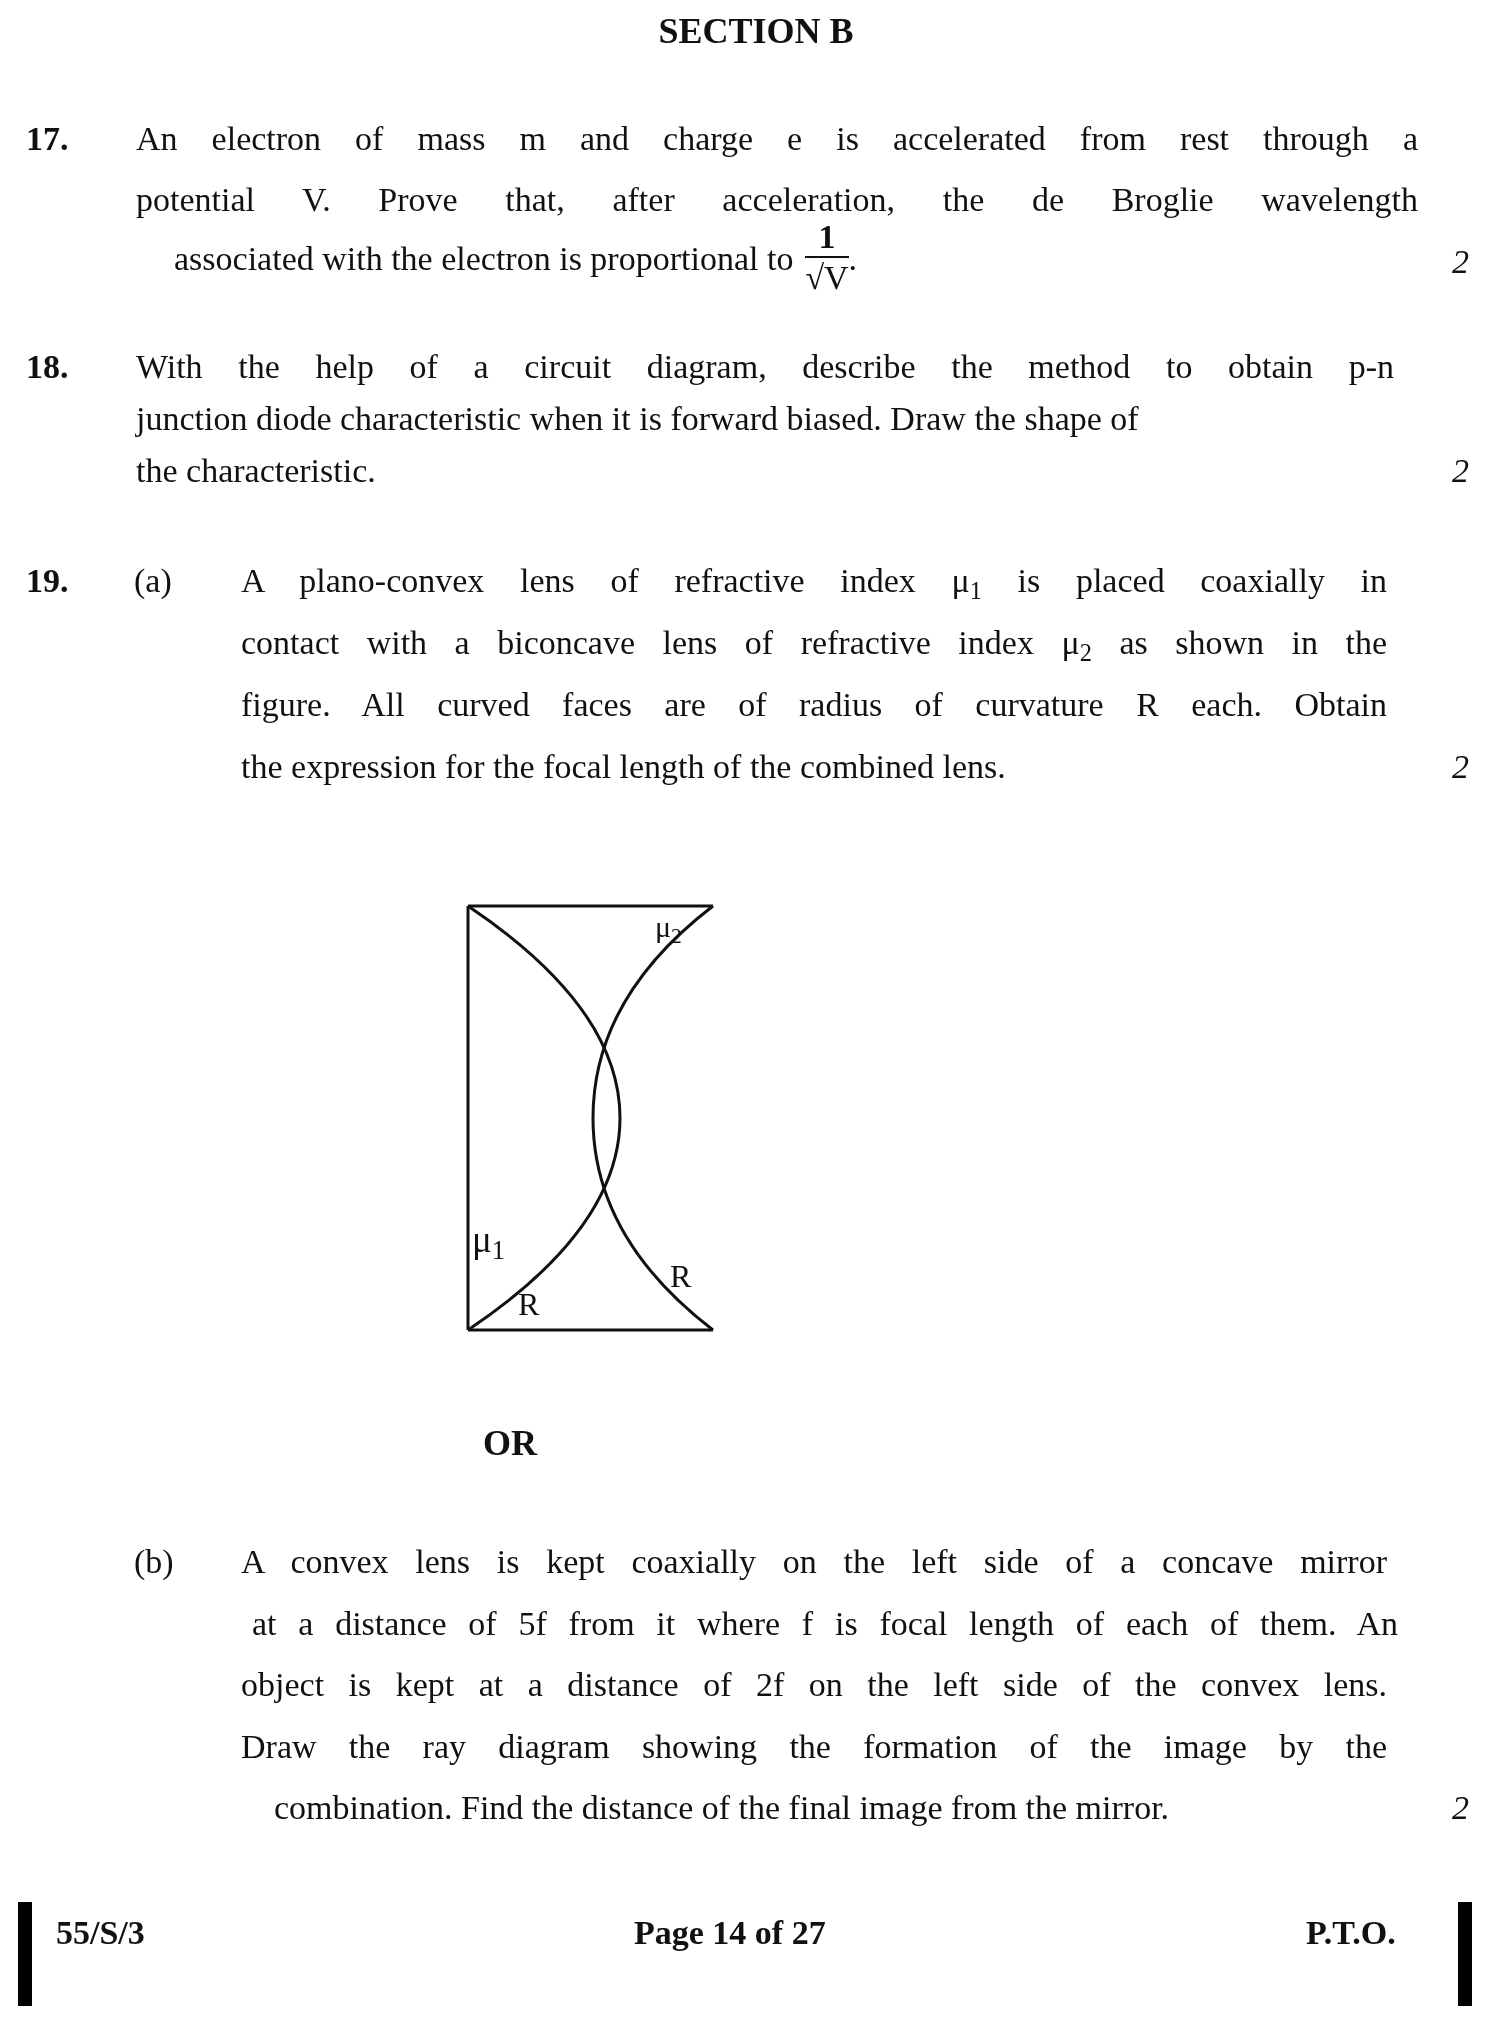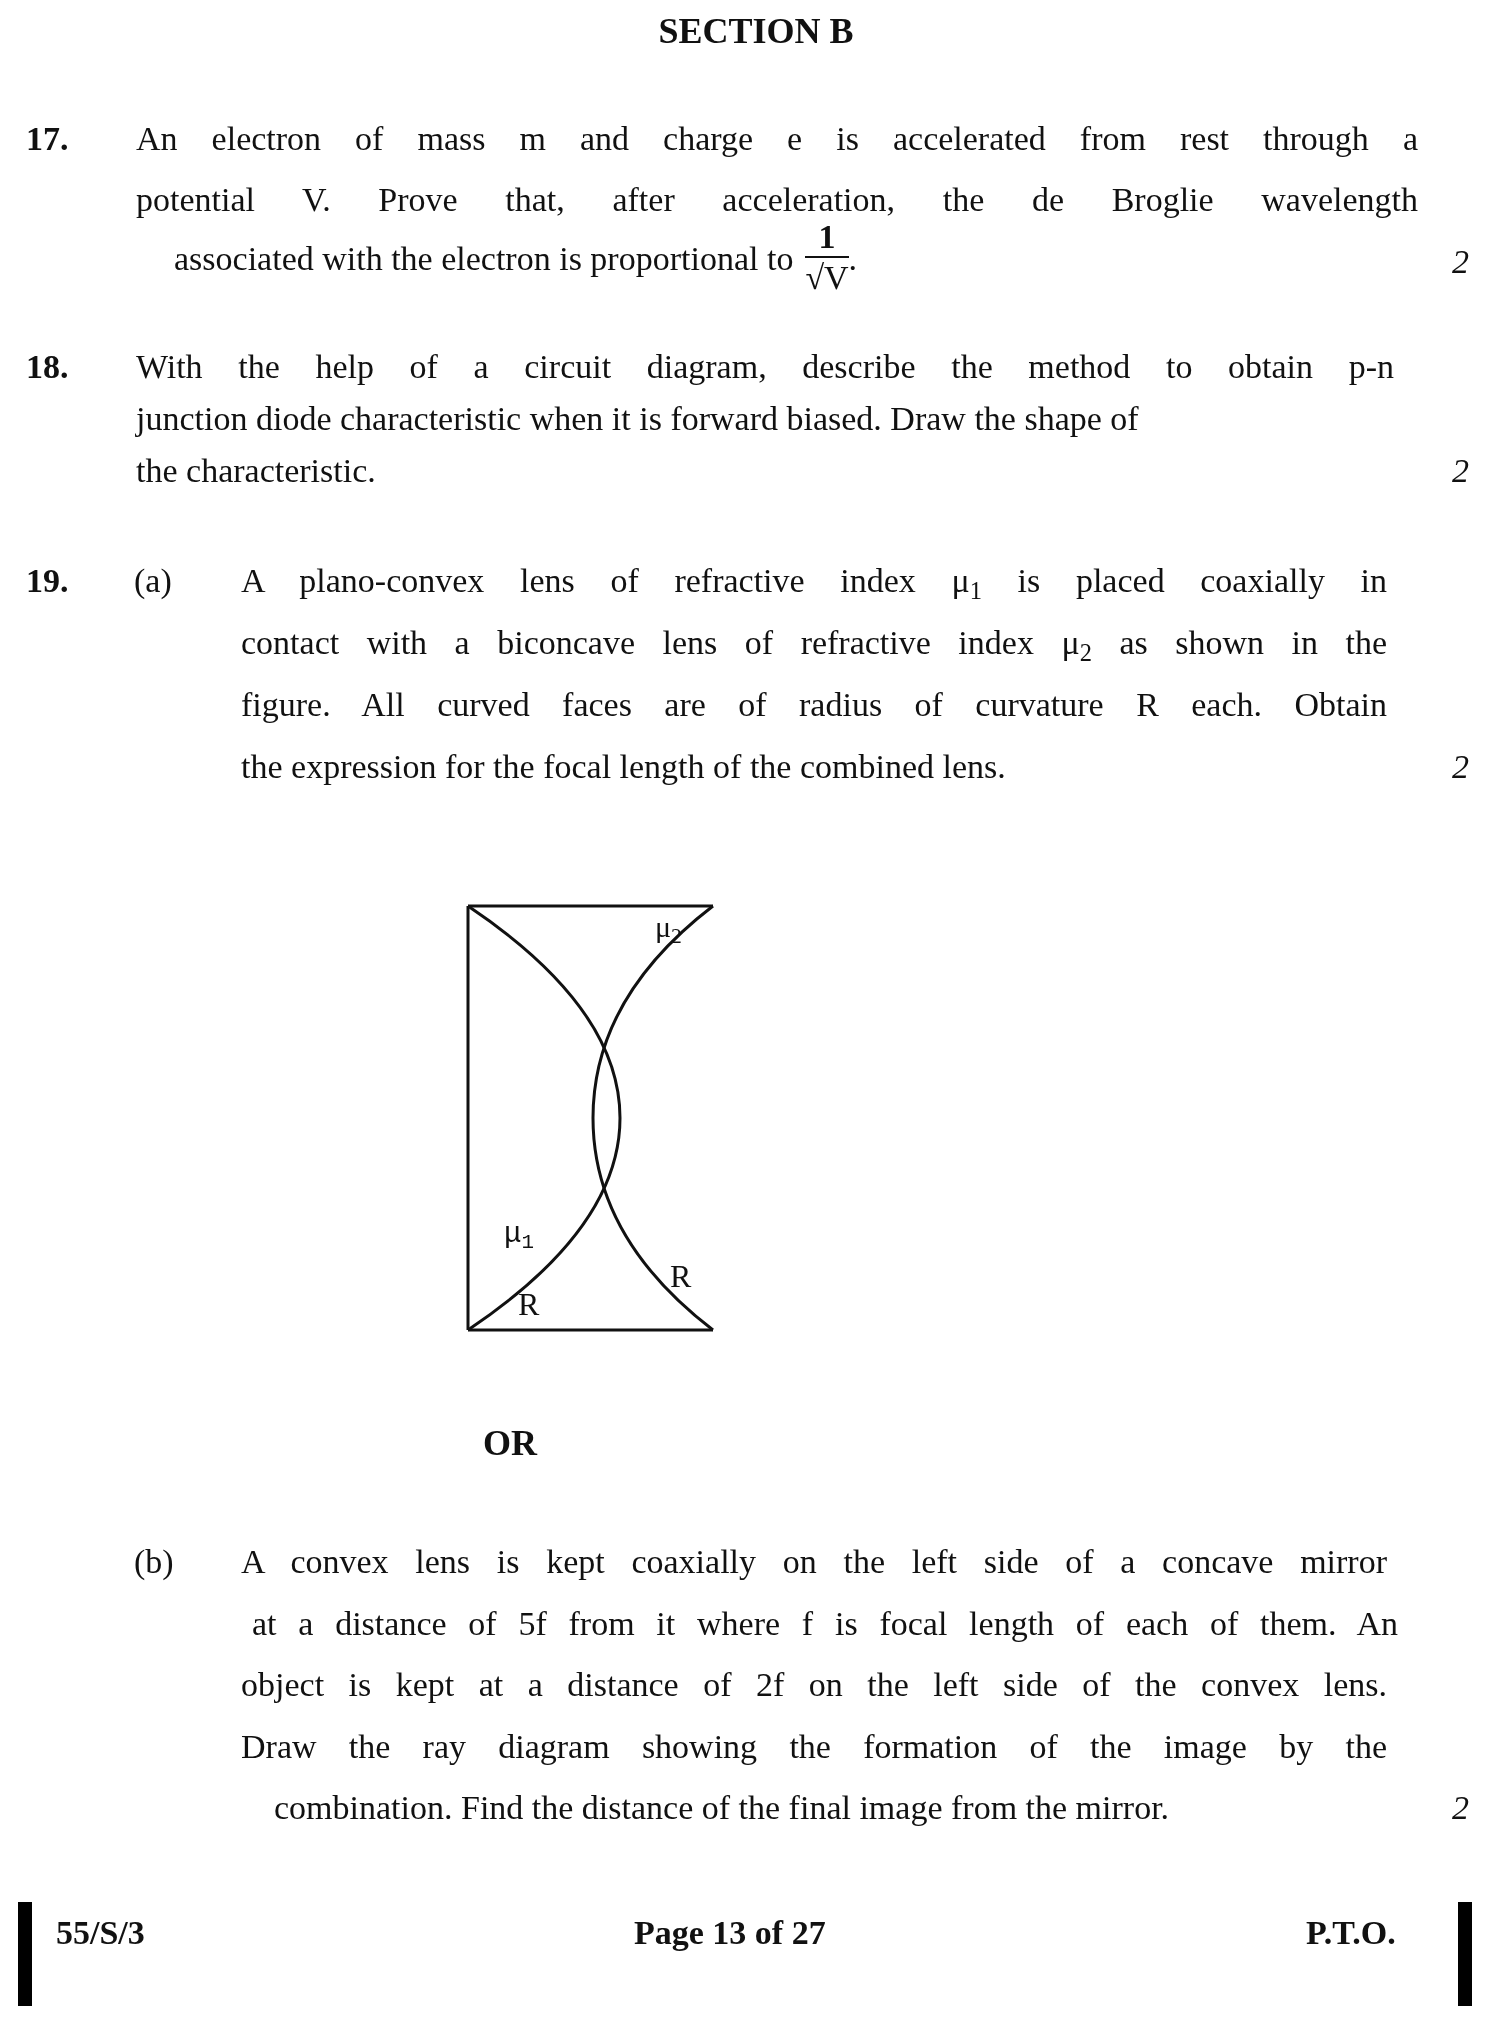--- a/index.html
+++ b/index.html
@@ -63,35 +63,35 @@
         <line x1="8" y1="8" x2="8" y2="432"></line>
         <line x1="8" y1="8" x2="253" y2="8"></line>
         <line x1="8" y1="432" x2="253" y2="432"></line>
 
         <path d="M 8 8 Q 160 110 160 220 Q 160 330 8 432"></path>
 
         <path d="M 253 8 Q 133 100 133 220 Q 133 340 253 432"></path>
       </g>
     </svg>
     <div class="abs" style="left:164px;top:12px;font-size:30px;margin-left:31px;"><span>μ</span><span class="sub">2</span></div>
-    <div class="abs" style="left:44px;top:320px;font-size:29px;font-family:Liberation Mono, monospace;"><span>μ</span><span class="sub">1</span></div>
+    <div class="abs" style="left:12px;top:320px;font-size:37px;"><span>μ</span><span class="sub">1</span></div>
     <div class="abs" style="left:58px;top:388px;font-size:32px;">R</div>
     <div class="abs" style="left:210px;top:360px;font-size:32px;">R</div>
   </div>
 
   <div class="abs or" style="top:1422px;left:483px;">OR</div>
 
   <div class="abs line" style="top:1543px;left:134px;">(b)</div>
   <div class="abs line justify" style="top:1543px;left:241px;width:1146px;">A convex lens is kept coaxially on the left side of a concave mirror</div>
   <div class="abs line justify" style="top:1605px;left:241px;width:1146px;margin-left:11px;">at a distance of 5f from it where f is focal length of each of them. An</div>
   <div class="abs line justify" style="top:1666px;left:241px;width:1146px;">object is kept at a distance of 2f on the left side of the convex lens.</div>
   <div class="abs line justify" style="top:1728px;left:241px;width:1146px;">Draw the ray diagram showing the formation of the image by the</div>
   <div class="abs line" style="top:1789px;left:252px;margin-left:22px;">combination. Find the distance of the final image from the mirror.</div>
   <div class="abs marks" style="top:1789px;">2</div>
 </div>
 
 <div>
   <div class="abs footer-bar" style="left:18px;top:1902px;height:104px;"></div>
   <div class="abs footer-text" style="left:56px;top:1914px;">55/S/3</div>
-  <div class="abs footer-text" style="left:634px;top:1914px;">Page 13 of 27</div>
+  <div class="abs footer-text" style="left:634px;top:1914px;">Page 14 of 27</div>
   <div class="abs footer-text" style="left:1306px;top:1914px;">P.T.O.</div>
   <div class="abs footer-bar" style="left:1458px;top:1902px;height:104px;"></div>
 </div>
 
 </body></html>

